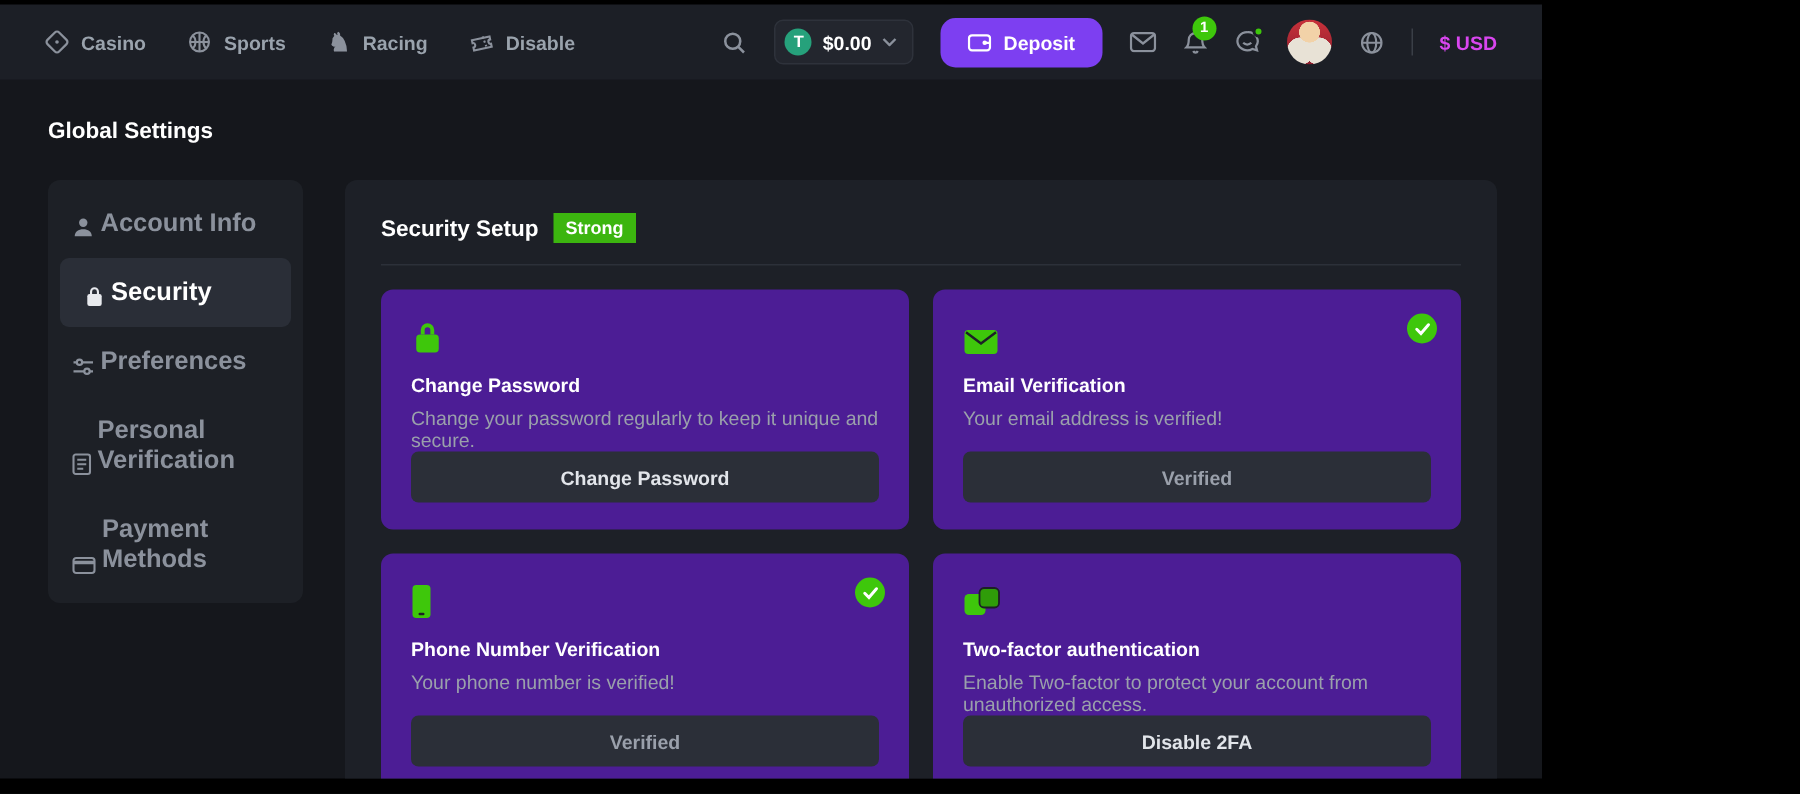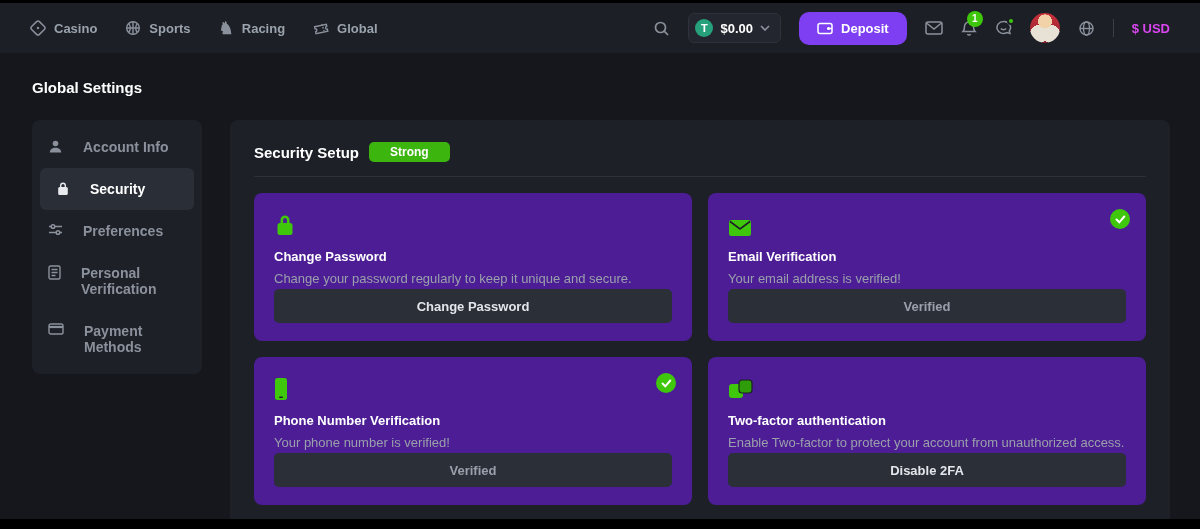--- a/index.html
+++ b/index.html
@@ -1,18 +1,18 @@
 <!DOCTYPE html>
 <html><head>
 <meta charset="utf-8">
 <style>
   * { margin:0; padding:0; box-sizing:border-box; }
   html,body { width:1200px; height:529px; background:#000; font-family:"Liberation Sans", sans-serif; overflow:hidden; }
   .viewport { position:relative; width:1200px; height:529px; background:#000; }
-  .app { position:absolute; top:3px; left:0; width:1200px; height:516px; background:#15171c; overflow:hidden; }
+  .app { position:absolute; top:3px; left:0; width:1028px; height:516px; background:#15171c; overflow:hidden; }
 
   
   .navbar { height:50px; background:#1c1f26; display:flex; align-items:center; justify-content:space-between; padding:0 30px; }
   .nav-left { display:flex; align-items:center; gap:28px; }
   .nav-item { display:flex; align-items:center; gap:8px; color:#9aa3ad; font-size:13px; font-weight:600; cursor:pointer; text-decoration:none; }
   .nav-item .glyph { display:flex; align-items:center; color:#8b919c; }
   .horse-glyph { font-size:17px; line-height:1; }
 
   .nav-right { display:flex; align-items:center; gap:18px; }
   .icon-btn { background:none; border:none; color:#8b919c; display:flex; align-items:center; cursor:pointer; position:relative; padding:0; }
@@ -36,29 +36,29 @@
   }
   .vdivider { width:1px; height:18px; background:#3a3f47; }
   .currency-label { color:#d946ef; font-size:13px; font-weight:600; }
 
   
   .content { padding:26px 30px 0 32px; }
   .page-title { color:#fff; font-size:15px; font-weight:700; margin-bottom:24px; }
   .layout { display:flex; gap:28px; align-items:flex-start; }
 
   .sidebar { width:170px; background:#1d2026; border-radius:8px; padding:6px 0; flex-shrink:0; }
-  .side-item { display:flex; align-items:flex-start; gap:20px; padding:13px 16px; color:#8b919c; font-size:14px; font-weight:600; cursor:pointer; }
+  .side-item { display:flex; align-items:flex-end; gap:4px; padding:13px 16px; color:#8b919c; font-size:17px; font-weight:600; cursor:pointer; }
   .side-item .glyph { display:flex; color:#8b919c; }
   .side-item.active { background:#2a2e37; color:#fff; border-radius:6px; margin:0 8px; }
   .side-item.active .glyph { color:#e8eaee; }
 
   .panel { flex:1; background:#1d2027; border-radius:8px; padding:22px 24px 24px; min-height:412px; }
   .panel-head { display:flex; align-items:center; gap:10px; }
   .panel-title { color:#fff; font-size:15px; font-weight:700; }
-  .strength-badge { background:#3cb50f; color:#fff; font-size:12px; font-weight:600; border-radius:5px; padding:3px 21px; }
+  .strength-badge { background:#3cb50f; color:#fff; font-size:12px; font-weight:600; border-radius:0; padding:3px 8px; }
   .panel-divider { height:1px; background:#2c3039; margin-top:14px; }
 
   .card-grid { display:grid; grid-template-columns:1fr 1fr; gap:16px; margin-top:16px; }
   .sec-card { position:relative; background:#4c1d95; border-radius:8px; padding:18px 20px; min-height:148px; display:flex; flex-direction:column; }
   .card-icon { height:26px; display:flex; align-items:flex-end; color:#3ec70b; }
   .card-title { margin-top:12px; color:#fff; font-size:13px; font-weight:700; }
   .card-desc { margin-top:7px; color:#9aa0ab; font-size:13px; }
   .card-btn { margin-top:auto; height:34px; background:#2b2f38; border:none; border-radius:5px; color:#e2e5ea; font-size:13px; font-weight:700; cursor:pointer; font-family:inherit; }
   .card-btn.muted { color:#9aa0ab; }
   .check-badge { position:absolute; top:16px; right:16px; width:20px; height:20px; border-radius:50%; background:#3ec70b; display:flex; align-items:center; justify-content:center; }
@@ -94,21 +94,21 @@
         <span class="glyph horse-glyph">♞</span>
         <span>Racing</span>
       </a>
       <a class="nav-item">
         <span class="glyph">
           <svg width="16" height="16" viewBox="0 0 16 16" fill="none" stroke="currentColor" stroke-width="1.4">
                 <path d="M2 5.5h12v2a1.5 1.5 0 0 0 0 3v2H2v-2a1.5 1.5 0 0 0 0-3z" transform="rotate(-12 8 8)"></path>
                 <path d="M9.5 4.5l1 7" stroke-dasharray="1.5 1.5" transform="rotate(-12 8 8)"></path>
               </svg>
         </span>
-        <span>Global</span>
+        <span>Disable</span>
       </a>
     </nav>
 
     <div class="nav-right">
       <button class="icon-btn">
         <span>
           <svg width="17" height="17" viewBox="0 0 17 17" fill="none" stroke="currentColor" stroke-width="1.7">
                 <circle cx="7.5" cy="7.5" r="5"></circle>
                 <path d="M11.2 11.2L15 15"></path>
               </svg>

